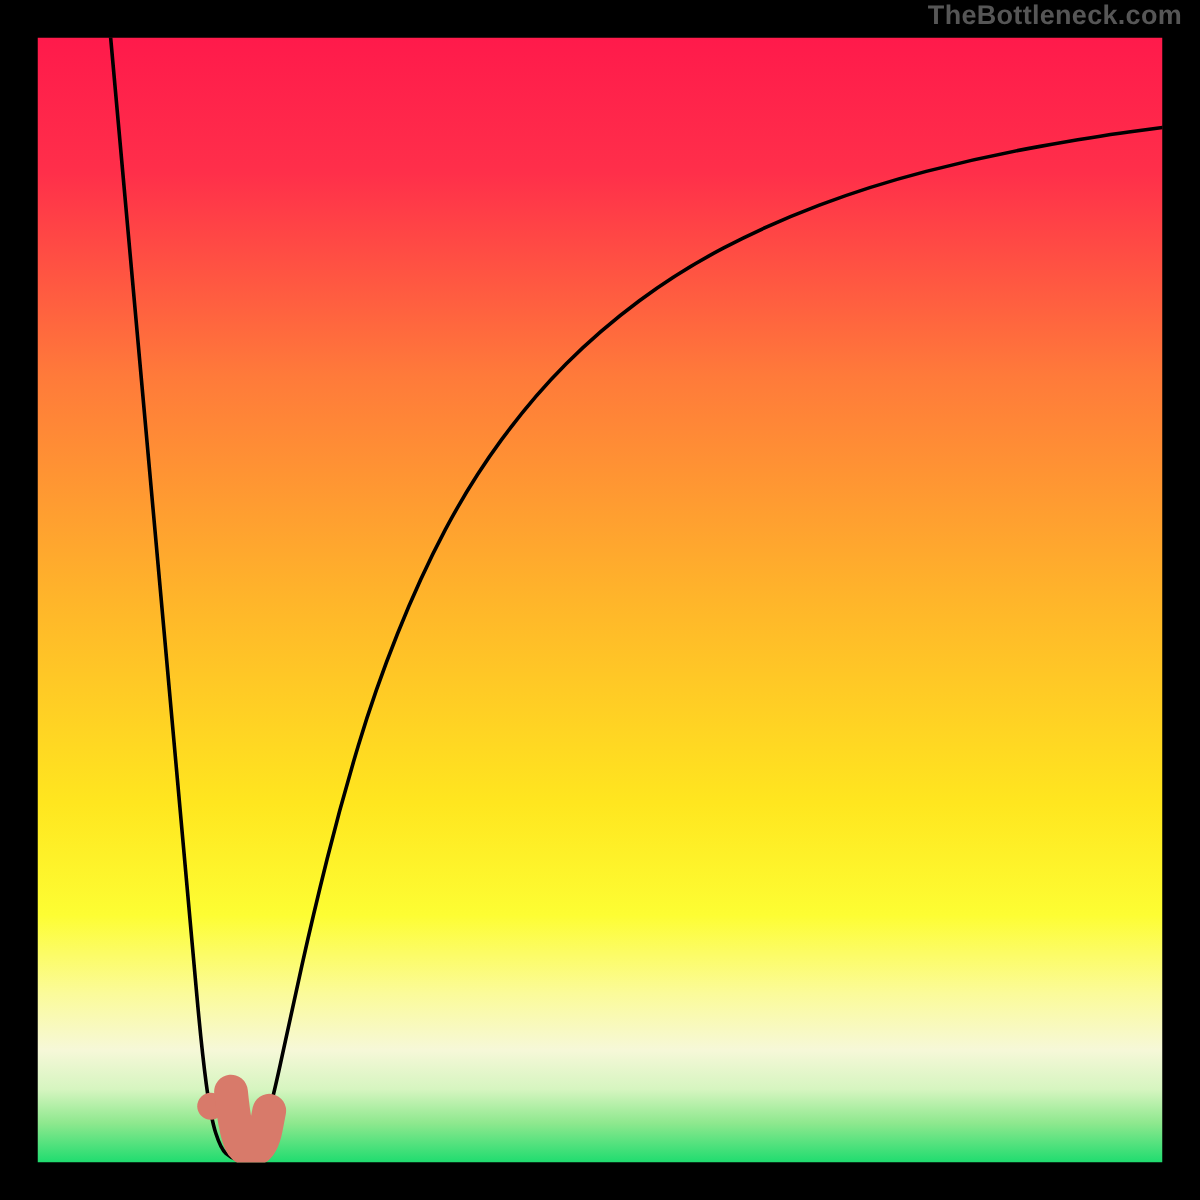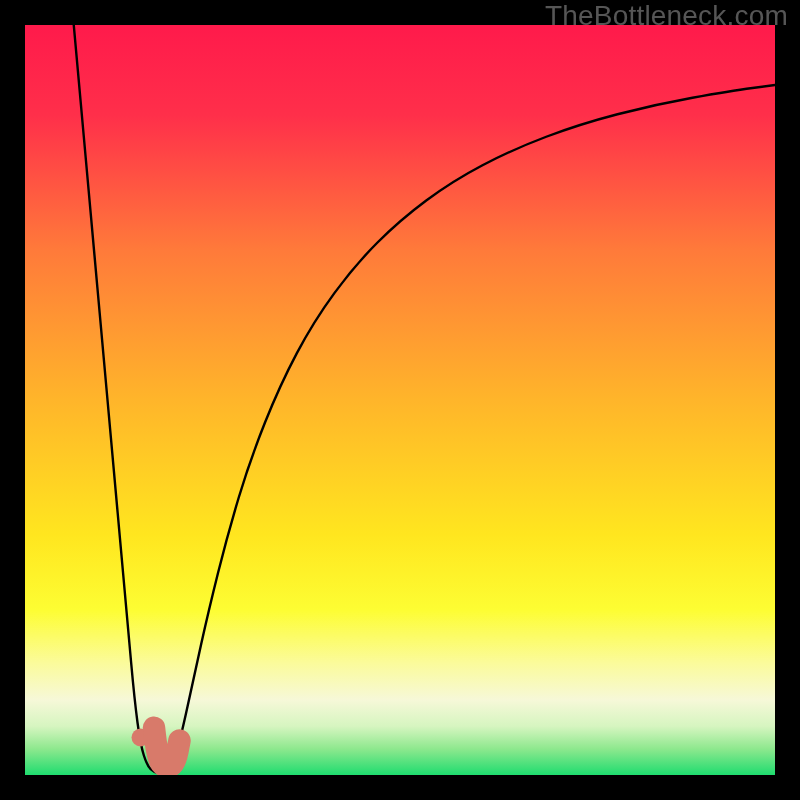--- a/index.html
+++ b/index.html
@@ -14,22 +14,22 @@
   .frame {
     position: absolute;
     left: 0; top: 0;
     width: 800px; height: 800px;
     background: #000;
   }
   .watermark {
     position: absolute;
     top: 0;
     right: 12px;
-    font-size: 28px;
-    font-weight: 400;
+    font-size: 18px;
+    font-weight: 700;
     color: #565656;
     letter-spacing: 0.2px;
   }
   .plot-area {
     position: absolute;
     left: 25px;
     top: 25px;
     width: 750px;
     height: 750px;
   }

